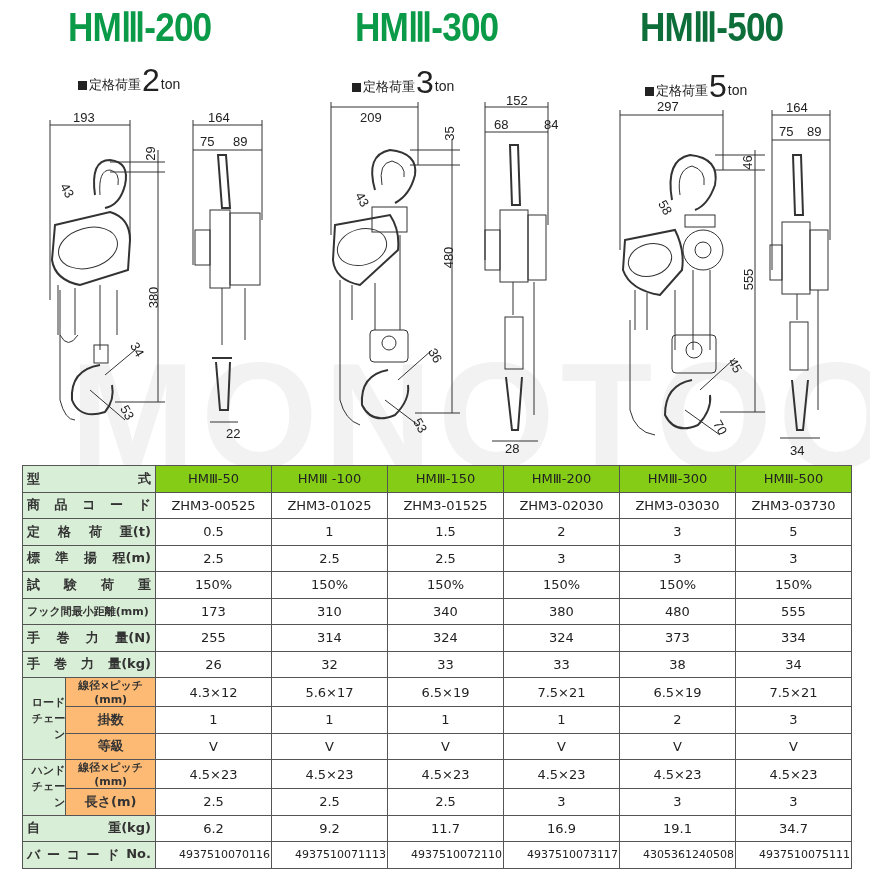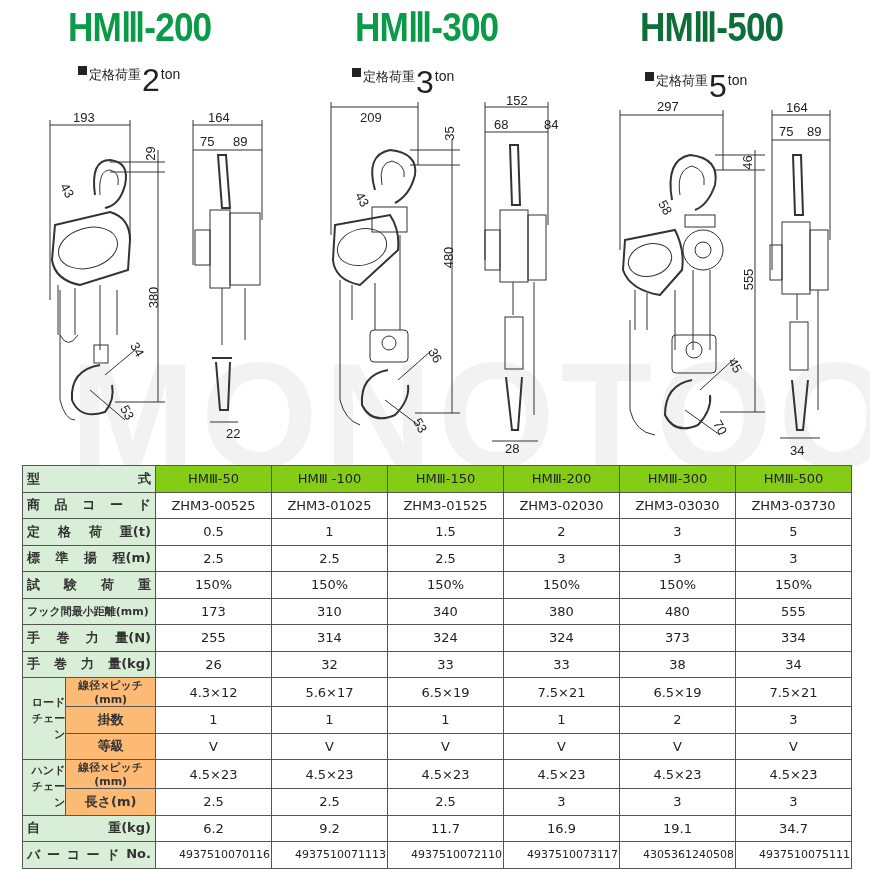--- a/index.html
+++ b/index.html
@@ -9,25 +9,25 @@
   }
   .watermark {
     position: absolute; left: 70px; top: 330px; font-family: "Liberation Sans", sans-serif;
     font-weight: bold; font-size: 150px; letter-spacing: 6px; color: #f2f2f2; z-index: 0; white-space: nowrap;
   }
   .title {
     position: absolute; top: 4px; font-family: "Liberation Sans", sans-serif; font-weight: bold;
     font-size: 40px; letter-spacing: -1px; transform: scaleX(0.88); transform-origin: left top; z-index: 2;
   }
   .rated {
-    position: absolute; font-size: 13px; z-index: 2; display: flex; white-space: nowrap;
+    position: absolute; font-size: 13px; z-index: 2; display: flex; align-items: flex-end; white-space: nowrap;
   }
   .rated .sq { display: inline-block; width: 9px; height: 9px; background: #222; margin-right: 2px; margin-bottom: 4px; }
   .rated .big { font-family: "Liberation Sans", sans-serif; font-size: 32px; line-height: 28px; margin: 0 1px; }
-  .rated .unit { font-family: "Liberation Sans", sans-serif; font-size: 14px; margin-bottom: 8px; }
+  .rated .unit { font-family: "Liberation Sans", sans-serif; font-size: 14px; margin-bottom: 2px; }
   .dim { position: absolute; font-family: "Liberation Sans", sans-serif; font-size: 13px; color: #222; z-index: 2; }
   .dim.v { transform: rotate(-90deg); transform-origin: center; }
   .dim.d { transform: rotate(60deg); }
   svg.drawing { position: absolute; z-index: 1; }
   svg.drawing * { fill: none; stroke: #333; stroke-width: 1; }
   svg.drawing .thick { stroke-width: 2; }
   table.spec {
     position: absolute; left: 22px; top: 465px; border-collapse: collapse; z-index: 2;
     font-family: "DejaVu Sans", sans-serif; font-size: 13px;
   }

